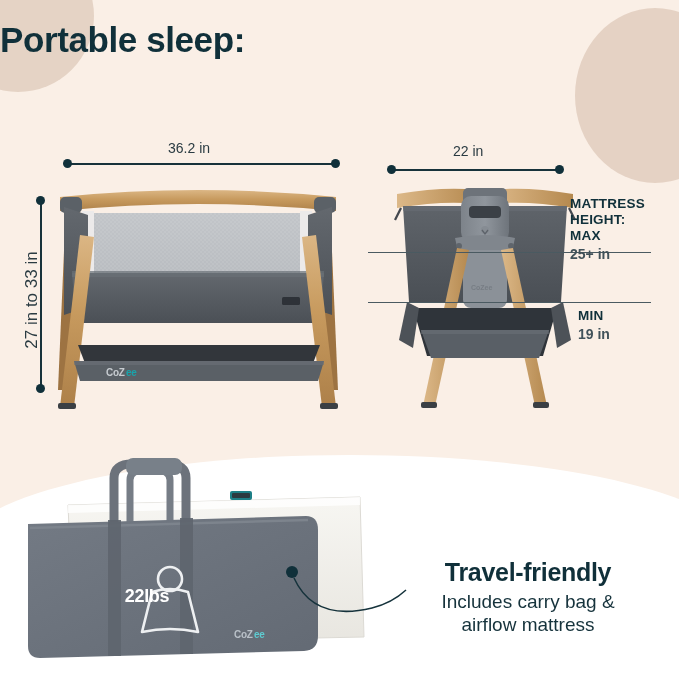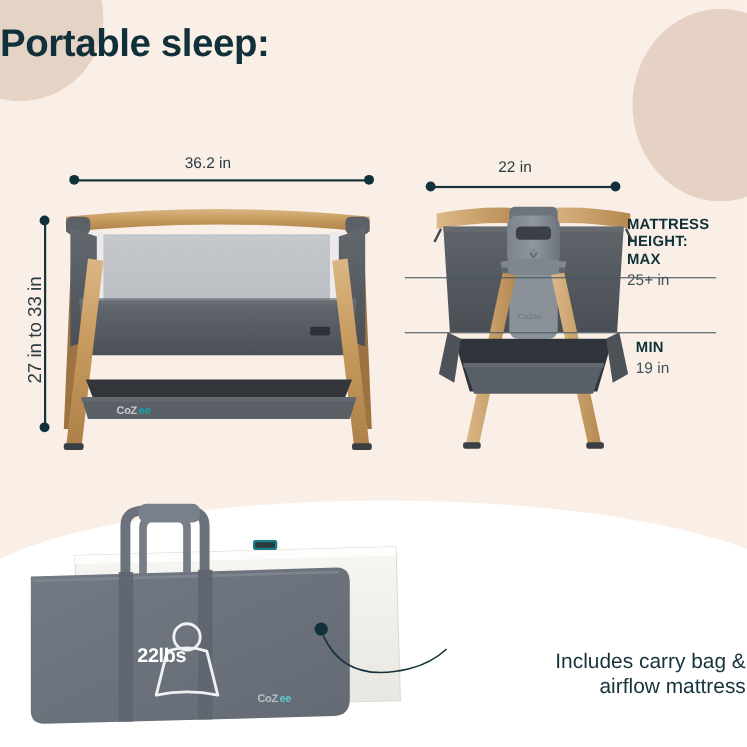--- a/index.html
+++ b/index.html
@@ -109,21 +109,21 @@
   }
   .callout .bold {
     display: block;
     font-weight: 700;
     font-size: 13.5px;
     letter-spacing: 0.2px;
     color: #10303a;
   }
   .callout .val {
     display: block;
-    font-weight: 400;
+    font-weight: 700;
     font-size: 14px;
     color: #41525a;
     margin-top: 2px;
   }
 
   
   .product { position: absolute; }
 
   
   #tf-head {
@@ -133,21 +133,21 @@
     text-align: center;
     font-size: 25px;
     font-weight: 700;
     letter-spacing: -0.3px;
     color: #10303a;
   }
   #tf-sub {
     position: absolute;
     left: 378px; top: 590px;
     width: 300px;
-    text-align: right;
+    text-align: center;
     font-size: 19px;
     font-weight: 400;
     line-height: 1.22;
     color: #16333c;
   }
   #tf-sub span { display: block; }
 
   
   #weight-text {
     position: absolute;
@@ -351,18 +351,19 @@
     <text x="232" y="198" font-family="Liberation Sans, sans-serif" font-size="10" font-weight="700" fill="#5ecbd1" letter-spacing="-0.3">ee</text>
   </svg>
 
   <div id="weight-text">22lbs</div>
 
   <svg class="product" style="left:280px; top:560px;" width="130" height="70" viewBox="0 0 130 70">
     <circle cx="12" cy="12" r="6" fill="#10303a"></circle>
     <path d="M14 18 Q34 62 92 48 Q112 43 126 30" stroke="#16333c" stroke-width="1.5" fill="none"></path>
   </svg>
 
+  <div id="tf-head">Travel-friendly</div>
   <div id="tf-sub">
     <span>Includes carry bag &amp;</span>
     <span>airflow mattress</span>
   </div>
 
 </div>
 
 </body></html>

